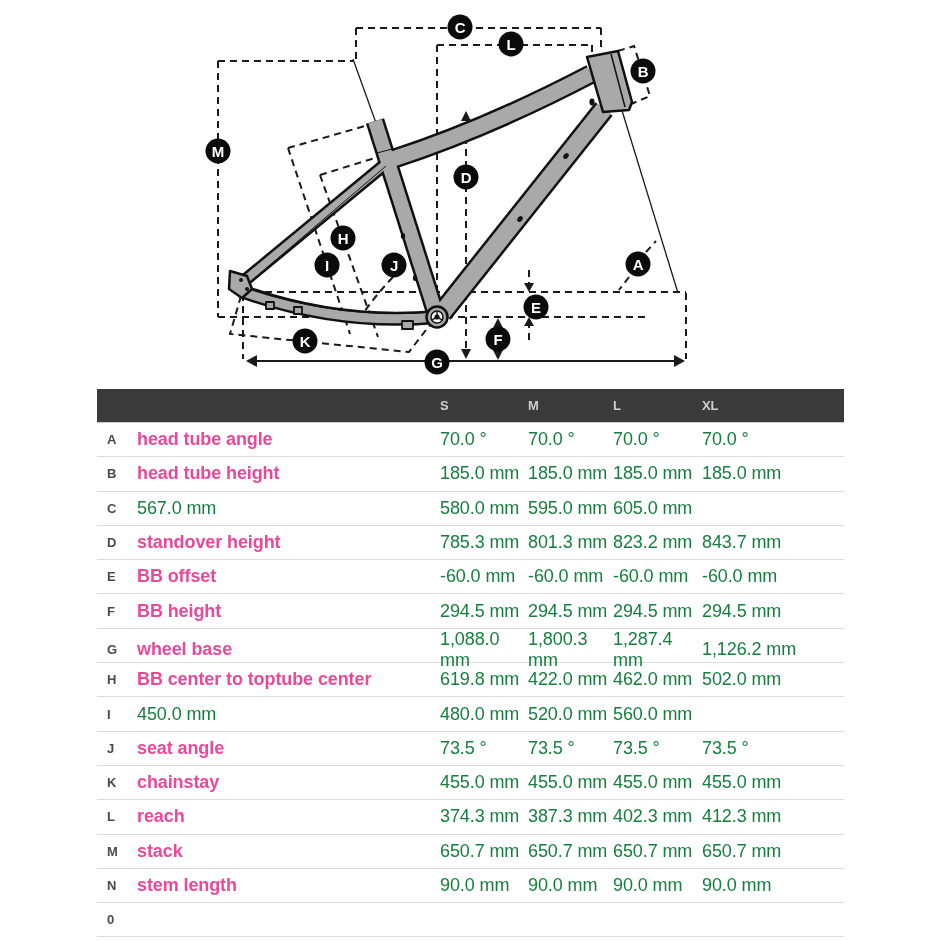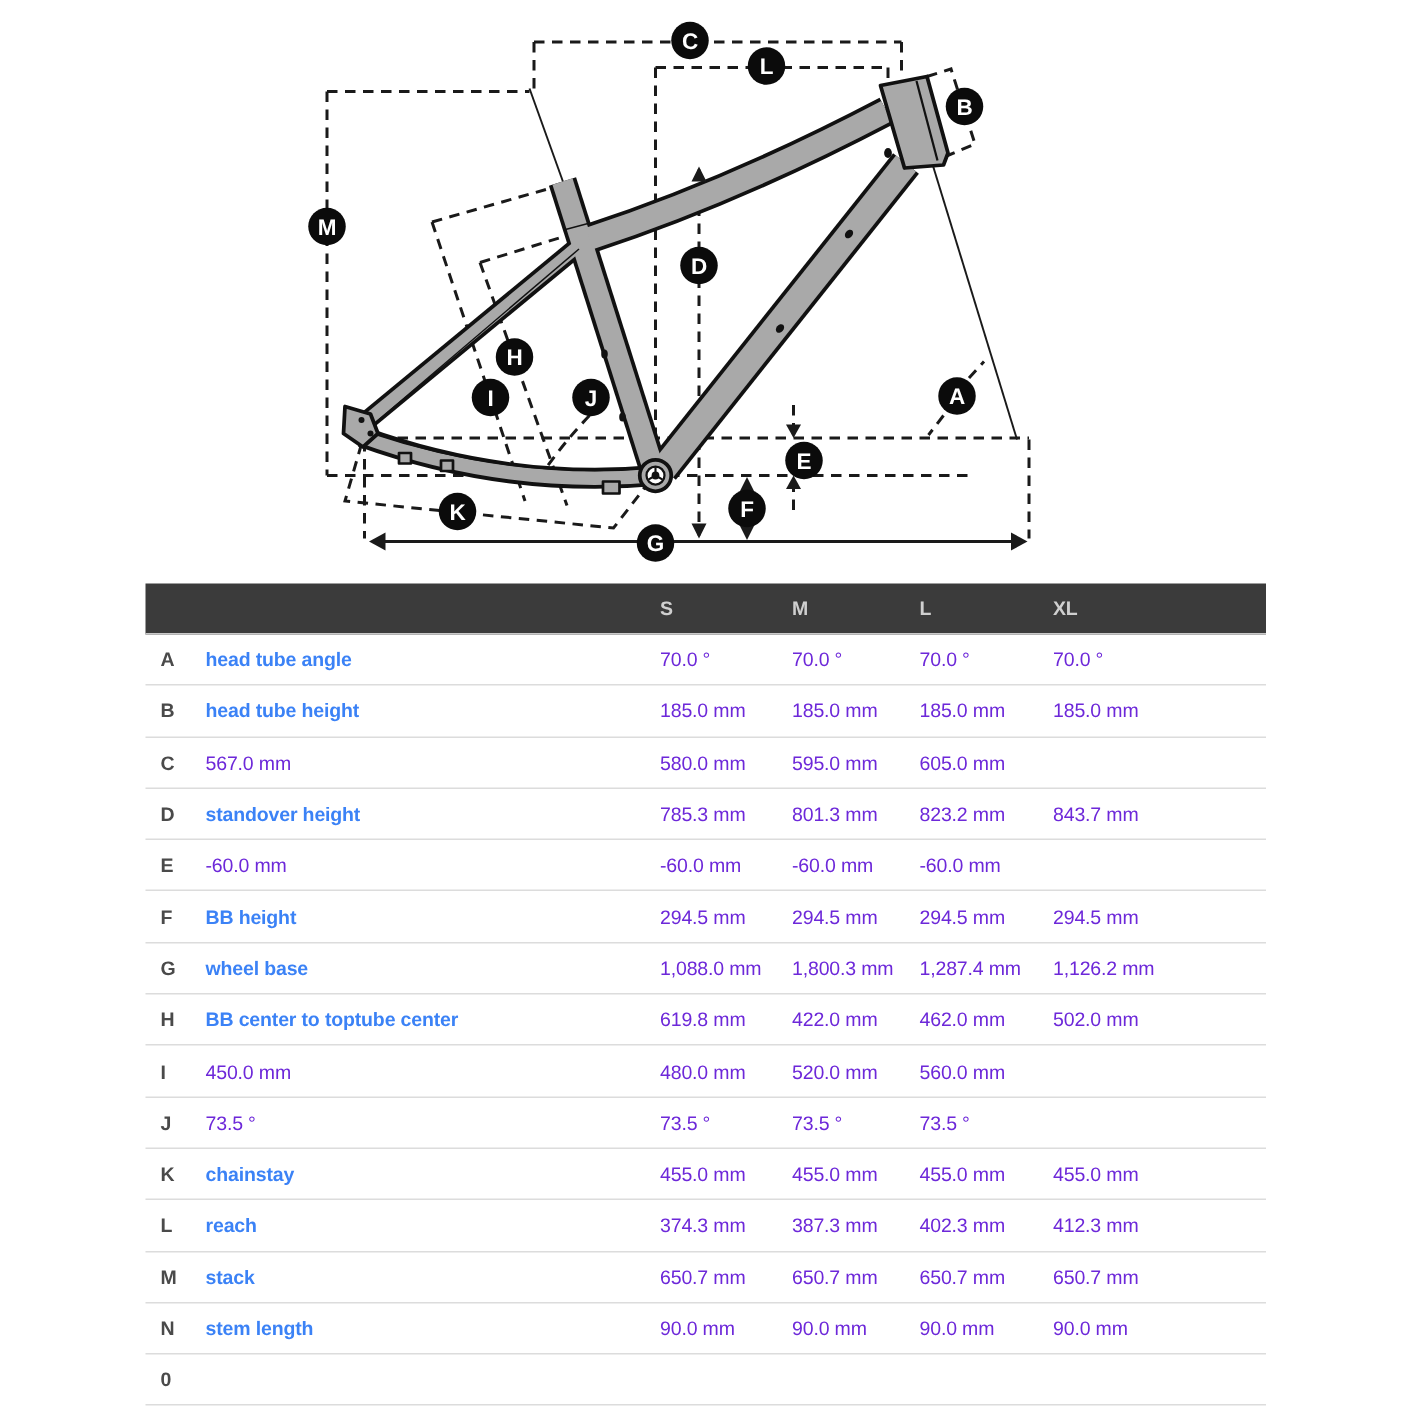--- a/index.html
+++ b/index.html
@@ -5,22 +5,22 @@
   html,body{margin:0;padding:0;background:#fff;}
   .stage{position:relative;width:941px;height:941px;background:#ffffff;overflow:hidden;
          font-family:"Liberation Sans",sans-serif;letter-spacing:-0.1px;}
   #diagram{position:absolute;left:0;top:0;}
   .geo-table{position:absolute;left:97px;top:389px;width:747px;}
   .grid{display:grid;grid-template-columns:30px 303px 88px 85px 89px 1fr;align-items:center;padding-left:10px;box-sizing:border-box;}
   .geo-header{height:34px;background:#3b3b3b;border-bottom:1px solid #c9c9c9;}
   .hcell{color:#cfcfcf;font-weight:bold;font-size:13px;}
   .trow{height:34.3px;border-bottom:1px solid #dcdcdc;}
   .key{font-weight:bold;color:#4a4a4a;font-size:13px;}
-  .label{font-weight:bold;color:#3b82f6;font-size:13px;}
-  .val{color:#6d28d9;font-size:13px;}
+  .label{font-weight:bold;color:#ec4899;font-size:18px;}
+  .val{color:#15803d;font-size:18px;}
   
   .dash{fill:none;stroke:#1a1a1a;stroke-width:2;stroke-dasharray:7 5;}
   .thin{fill:none;stroke:#1a1a1a;stroke-width:1.3;}
   .solid2{fill:none;stroke:#1a1a1a;stroke-width:2;}
   .tube-u{fill:none;stroke:#111;stroke-linecap:butt;stroke-linejoin:round;}
   .tube-o{fill:none;stroke:#a9a9a9;stroke-linecap:butt;stroke-linejoin:round;}
   .part{fill:#a9a9a9;stroke:#111;stroke-width:2.5;stroke-linejoin:round;}
   .innerline{fill:none;stroke:#111;stroke-width:1;}
   .arrow{fill:#1a1a1a;stroke:none;}
   .marker-circle{fill:#0b0b0b;}
@@ -209,20 +209,21 @@
         <div class="grid trow">
           <div class="key">D</div>
           <div class="label">standover height</div>
           <div class="val">785.3 mm</div>
           <div class="val">801.3 mm</div>
           <div class="val">823.2 mm</div>
           <div class="val">843.7 mm</div>
         </div>
         <div class="grid trow">
           <div class="key">E</div>
+          <div class="label">BB offset</div>
           <div class="val">-60.0 mm</div>
           <div class="val">-60.0 mm</div>
           <div class="val">-60.0 mm</div>
           <div class="val">-60.0 mm</div>
         </div>
         <div class="grid trow">
           <div class="key">F</div>
           <div class="label">BB height</div>
           <div class="val">294.5 mm</div>
           <div class="val">294.5 mm</div>
@@ -247,20 +248,21 @@
         </div>
         <div class="grid trow">
           <div class="key">I</div>
           <div class="val">450.0 mm</div>
           <div class="val">480.0 mm</div>
           <div class="val">520.0 mm</div>
           <div class="val">560.0 mm</div>
         </div>
         <div class="grid trow">
           <div class="key">J</div>
+          <div class="label">seat angle</div>
           <div class="val">73.5 °</div>
           <div class="val">73.5 °</div>
           <div class="val">73.5 °</div>
           <div class="val">73.5 °</div>
         </div>
         <div class="grid trow">
           <div class="key">K</div>
           <div class="label">chainstay</div>
           <div class="val">455.0 mm</div>
           <div class="val">455.0 mm</div>

